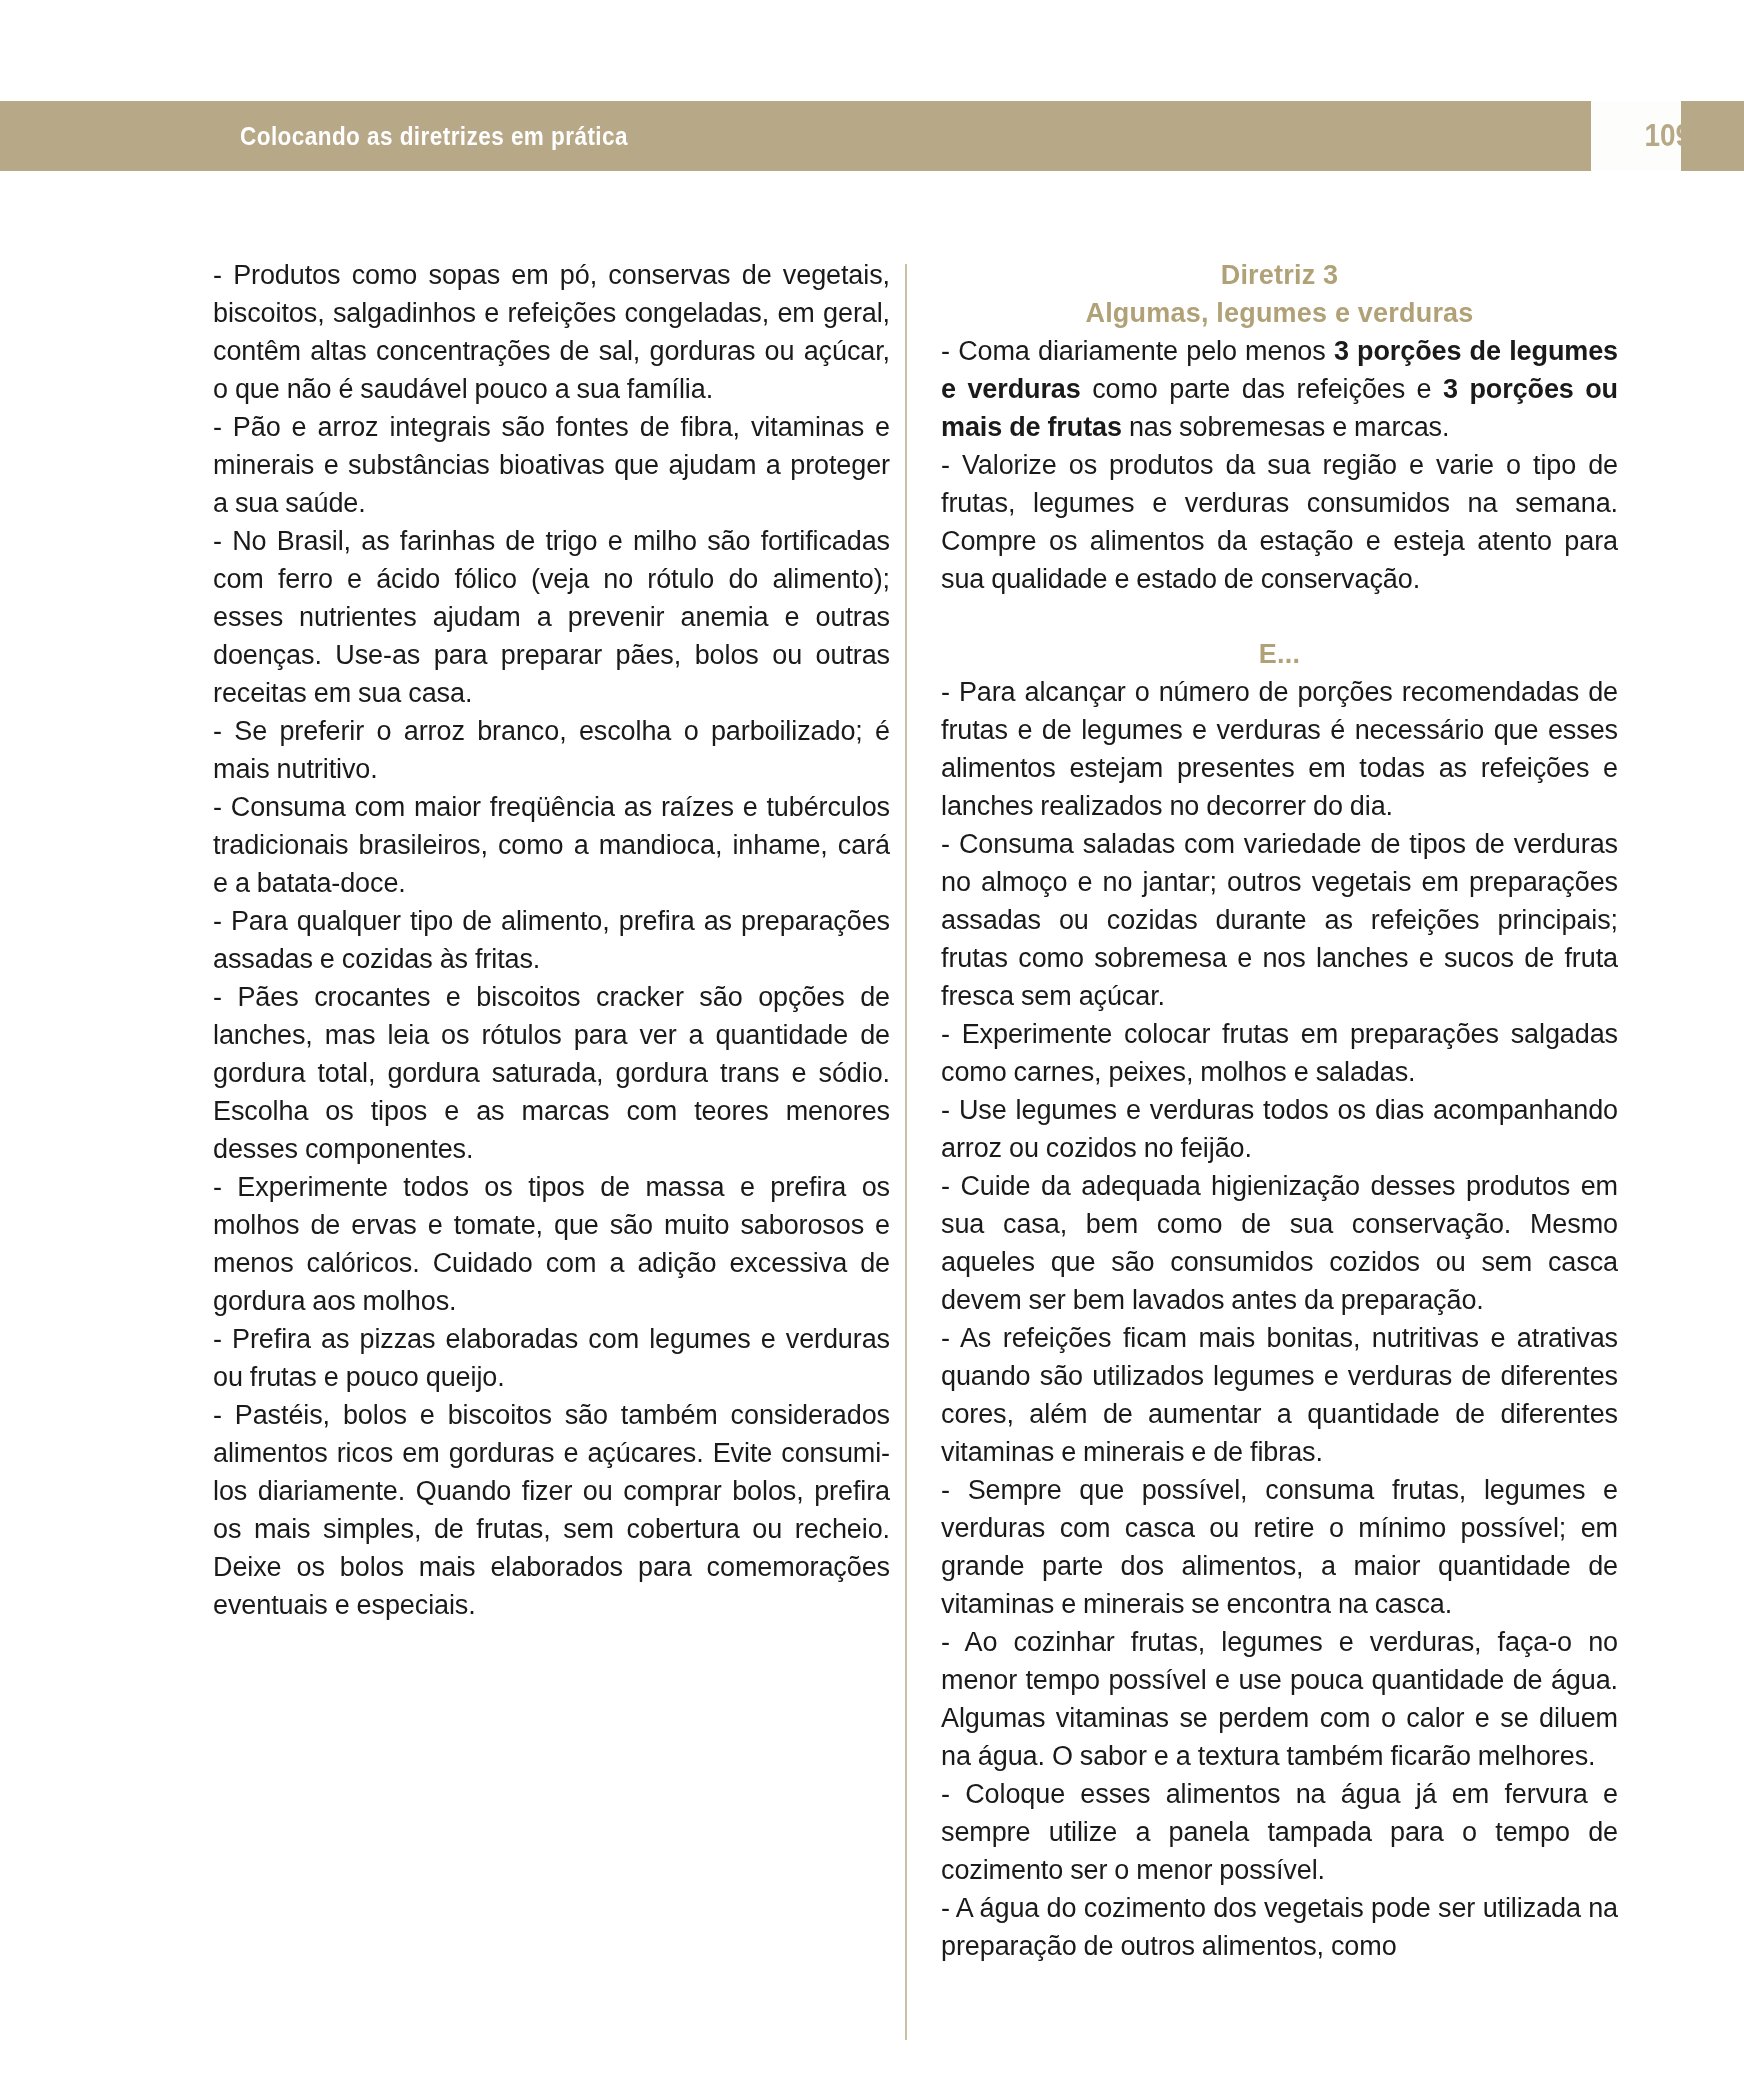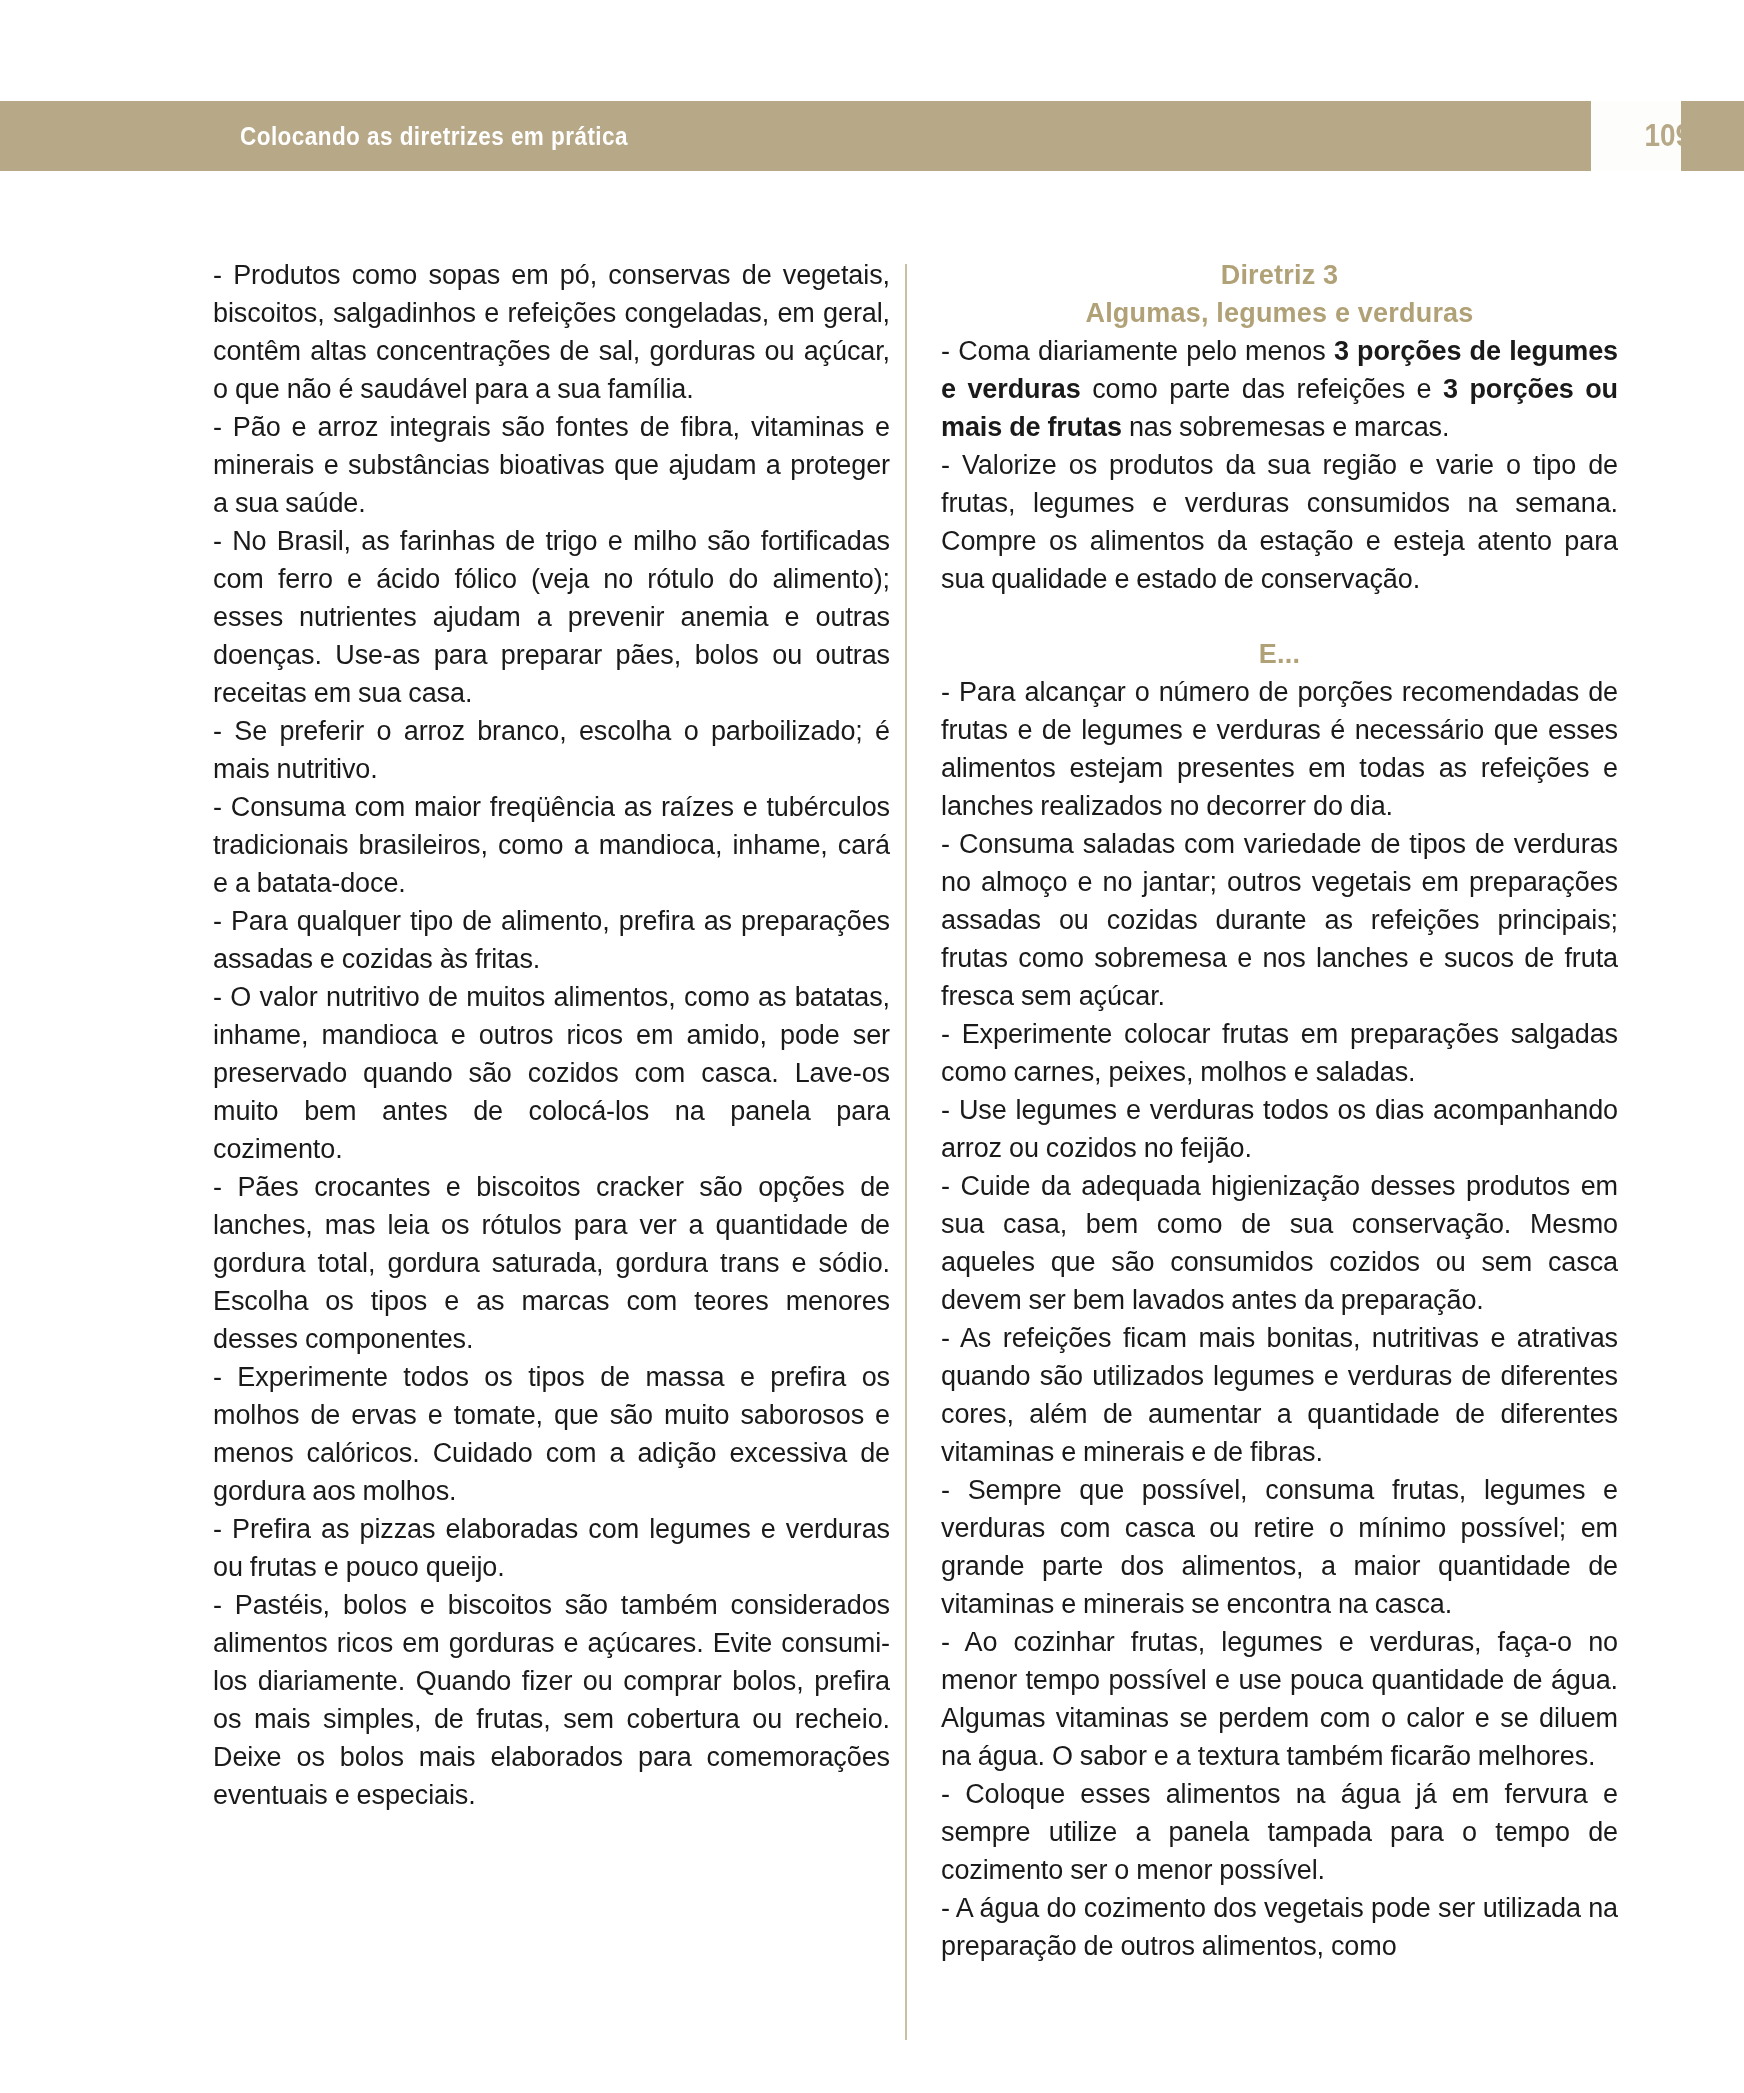--- a/index.html
+++ b/index.html
@@ -140,27 +140,26 @@
     <span>109</span>
   </div>
   <div class="header-endcap"></div>
 </div>
 
 <div class="col-divider"></div>
 
 <div class="content">
 
   <div class="col col-left">
-    <p class="para">- Produtos como sopas em pó, conservas de vegetais, biscoitos, salgadinhos e refeições congeladas, em geral, contêm altas concentrações de sal, gorduras ou açúcar, o que não é saudável para a sua família.</p>
+    <p class="para">- Produtos como sopas em pó, conservas de vegetais, biscoitos, salgadinhos e refeições congeladas, em geral, contêm altas concentrações de sal, gorduras ou açúcar, o que não é saudável pouco a sua família.</p>
     <p class="para">-  Pão e arroz integrais são fontes de fibra, vitaminas e minerais e substâncias bioativas que ajudam a proteger a sua saúde.</p>
     <p class="para">-  No Brasil, as farinhas de trigo e milho são fortificadas com ferro e ácido fólico (veja no rótulo do alimento); esses nutrientes ajudam a prevenir anemia e outras doenças. Use-as para preparar pães, bolos ou outras receitas em sua casa.</p>
     <p class="para">- Se preferir o arroz branco, escolha o parboilizado; é mais nutritivo.</p>
     <p class="para">-  Consuma com maior freqüência as raízes e tubérculos tradicionais brasileiros, como a mandioca, inhame, cará e a batata-doce.</p>
     <p class="para">-  Para qualquer tipo de alimento, prefira as preparações assadas e cozidas às fritas.</p>
-    <p class="para">- O valor nutritivo de muitos alimentos, como as batatas, inhame, mandioca e outros ricos em amido, pode ser preservado quando são cozidos com casca. Lave-os muito bem antes de colocá-los na panela para cozimento.</p>
     <p class="para">- Pães crocantes e biscoitos cracker são opções de lanches, mas leia os rótulos para ver a quantidade de gordura total, gordura saturada, gordura trans e sódio. Escolha os tipos e as marcas com teores menores desses componentes.</p>
     <p class="para">- Experimente todos os tipos de massa e prefira os molhos de ervas e tomate, que são muito saborosos e menos calóricos. Cuidado com a adição excessiva de gordura aos  molhos.</p>
     <p class="para">-  Prefira as pizzas elaboradas com legumes e verduras ou frutas e pouco queijo.</p>
     <p class="para">- Pastéis, bolos e biscoitos são também considerados alimentos ricos em gorduras e açúcares. Evite consumi-los diariamente. Quando fizer ou comprar bolos, prefira os mais simples, de frutas, sem cobertura ou recheio. Deixe os bolos mais elaborados para comemorações eventuais e especiais.</p>
   </div>
 
   <div class="col col-right">
 
     <div class="heading-block">
       <div class="heading">Diretriz 3</div>

